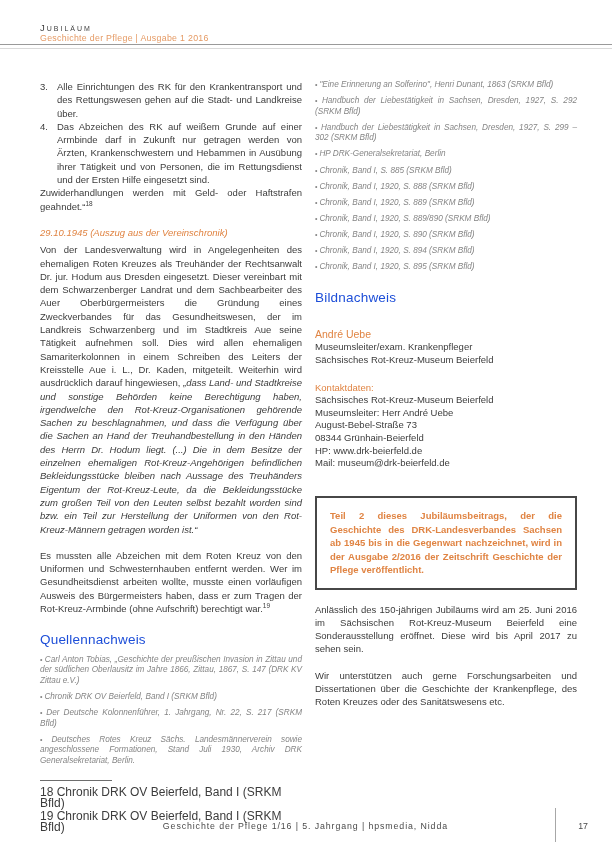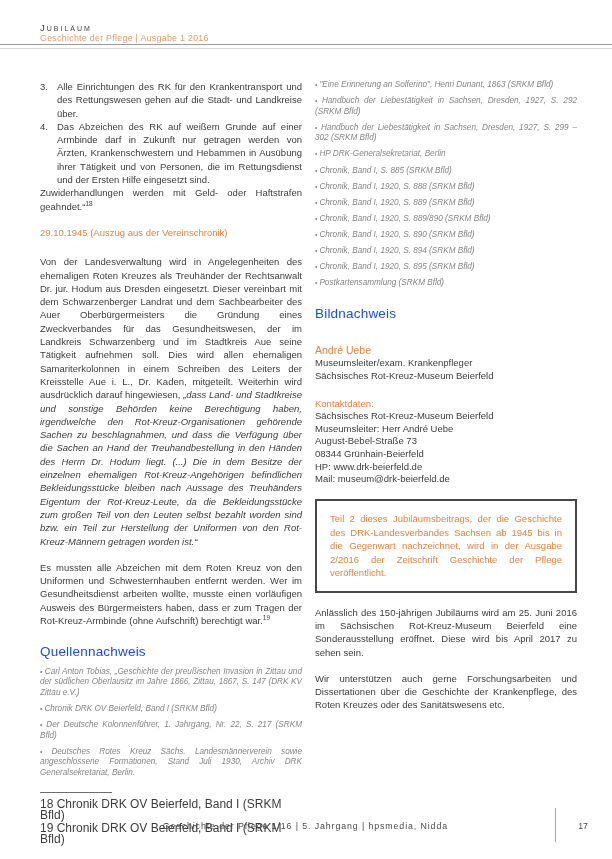--- a/index.html
+++ b/index.html
@@ -39,22 +39,22 @@
   .col-right{font-size:9.5px;line-height:13.3px;}
 
   
   .numbered-item{display:flex;margin:0 0 0 0;}
   .numbered-item .num{flex:0 0 17px;}
   .numbered-item .itm-text{flex:1;text-align:justify;}
   .closing-line{margin:0;}
   sup{font-size:6.5px;line-height:0;}
 
   .chronicle-heading{
-    margin:13px 0 16px 0;
-    font-size:9.5px;font-weight:400;color:#e08443;
+    margin:13px 0 4px 0;
+    font-size:9.5px;font-weight:400;color:#e08443;font-style:italic;
   }
   .chronicle-para{margin:0;}
   .quote-italic{font-style:italic;}
   .para{margin:13px 0 0 0;text-align:justify;}
 
   .section-heading{
     font-size:13.5px;font-weight:400;color:#1d4ed8;
     margin:18px 0 8px 0;letter-spacing:0.2px;
   }
   
@@ -77,26 +77,27 @@
   }
 
   
   .author-block{margin-top:24px;}
   .author-name{margin:0;font-size:10.5px;color:#e08443;font-weight:400;}
   .author-line{margin:0;font-size:9.5px;line-height:12.6px;}
   .contact-heading{margin:14px 0 0 0;font-size:9.5px;color:#e08443;font-weight:400;}
   .contact-line{margin:0;font-size:9.5px;line-height:12.7px;}
 
   .teaser-box{
-    margin-top:13px;
+    margin-top:26px;
     border:2px solid #474747;
     padding:11px 13px;
     color:#e08443;
     font-size:9.5px;line-height:13.5px;
     text-align:justify;
+    font-weight:bold;
   }
 
   
   .footer{position:absolute;left:0;top:806px;right:0;height:40px;padding-left:26px;}
   .footer-text{
     position:absolute;top:15px;right:164px;
     font-size:8.8px;letter-spacing:0.9px;color:#4a4a4a;white-space:nowrap;
   }
   .footer-bar{
     position:absolute;top:2px;right:56px;
@@ -186,21 +187,20 @@
           <p class="ref-item">Chronik, Band I, 1920, S. 889 (SRKM Bfld)</p>
 
           <p class="ref-item">Chronik, Band I, 1920, S. 889/890 (SRKM Bfld)</p>
 
           <p class="ref-item">Chronik, Band I, 1920, S. 890 (SRKM Bfld)</p>
 
           <p class="ref-item">Chronik, Band I, 1920, S. 894 (SRKM Bfld)</p>
 
           <p class="ref-item">Chronik, Band I, 1920, S. 895 (SRKM Bfld)</p>
 
-          <p class="ref-item">Postkartensammlung (SRKM Bfld)</p>
         </div>
 
       <h2 class="section-heading">Bildnachweis</h2>
 
 
       <div class="author-block">
         <p class="author-name">André Uebe</p>
         <p class="author-line">Museumsleiter/exam. Krankenpfleger</p>
         <p class="author-line">Sächsisches Rot-Kreuz-Museum Beierfeld</p>
       </div>

